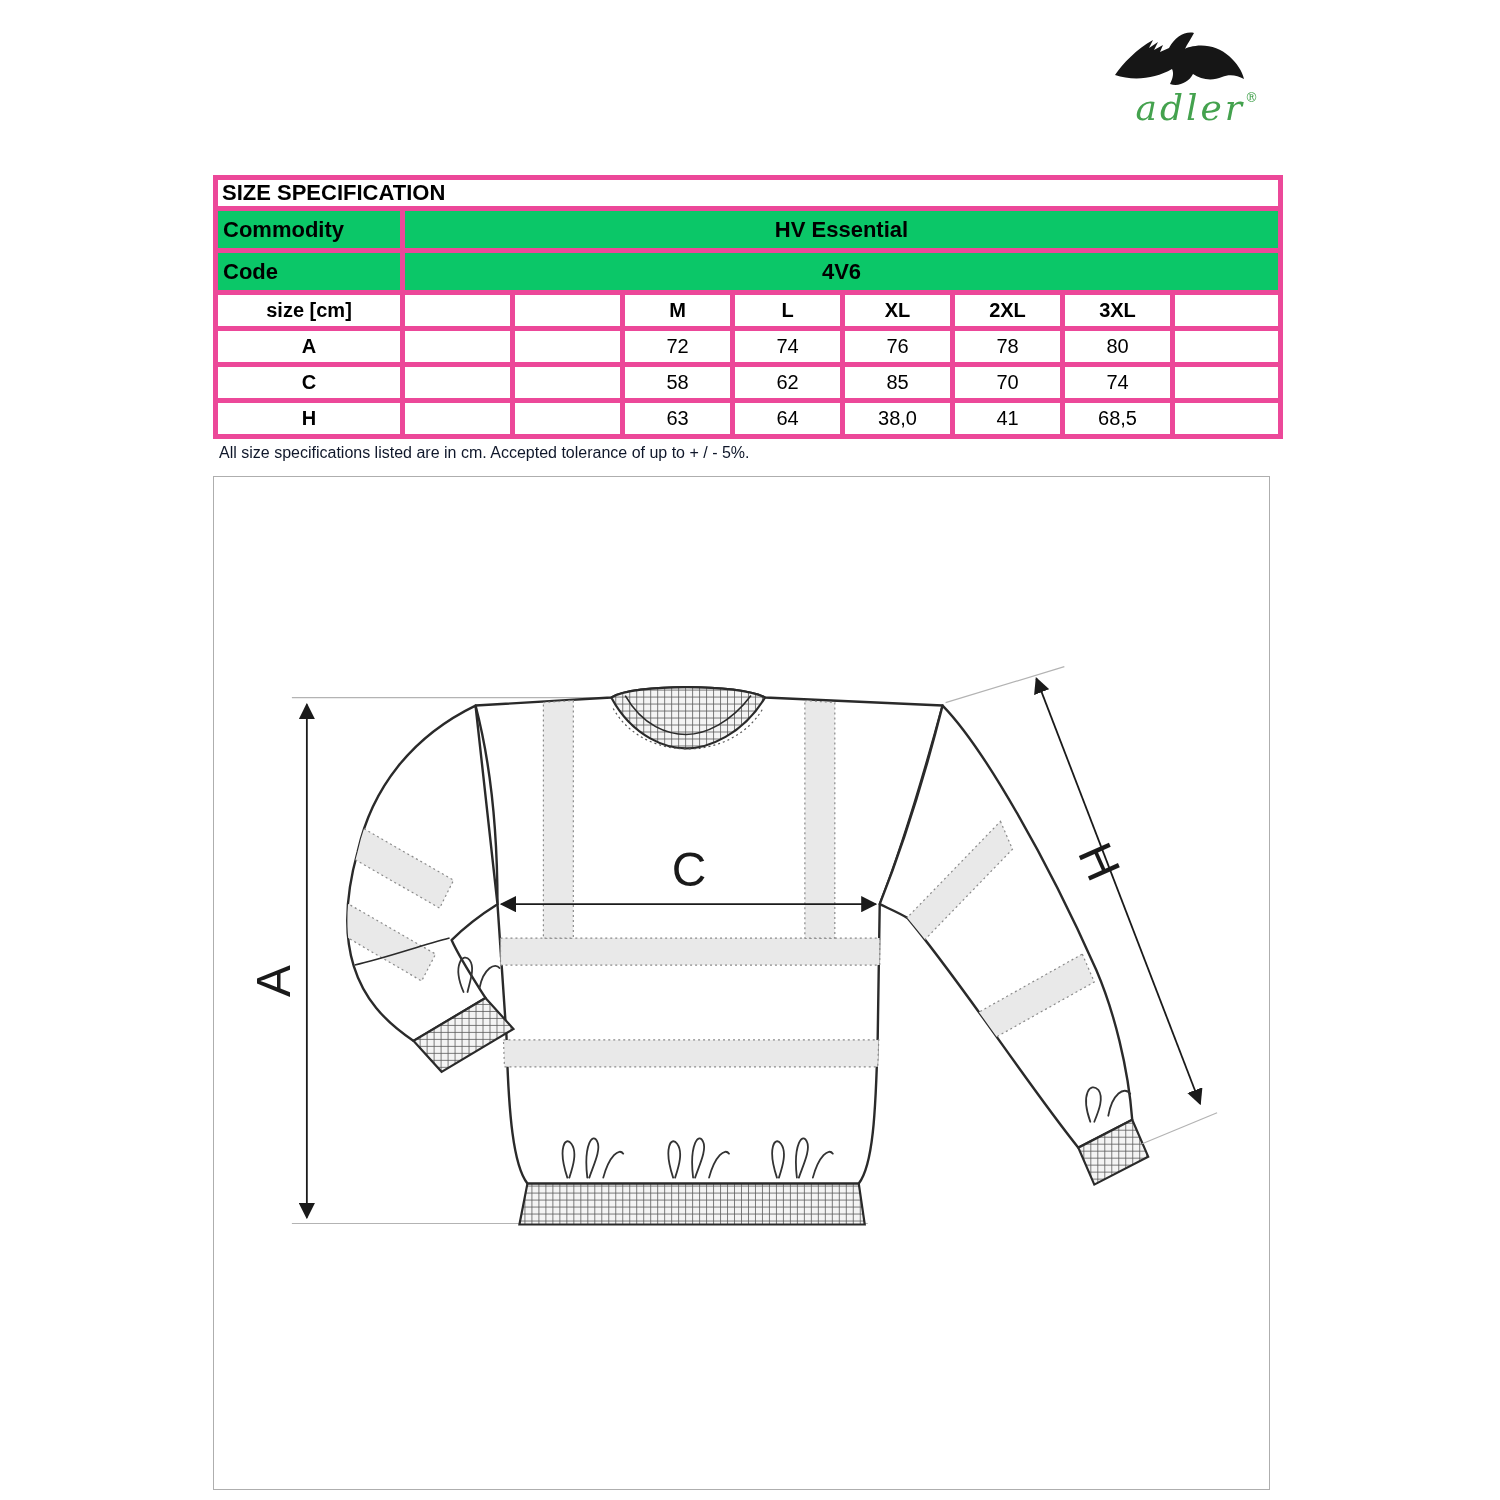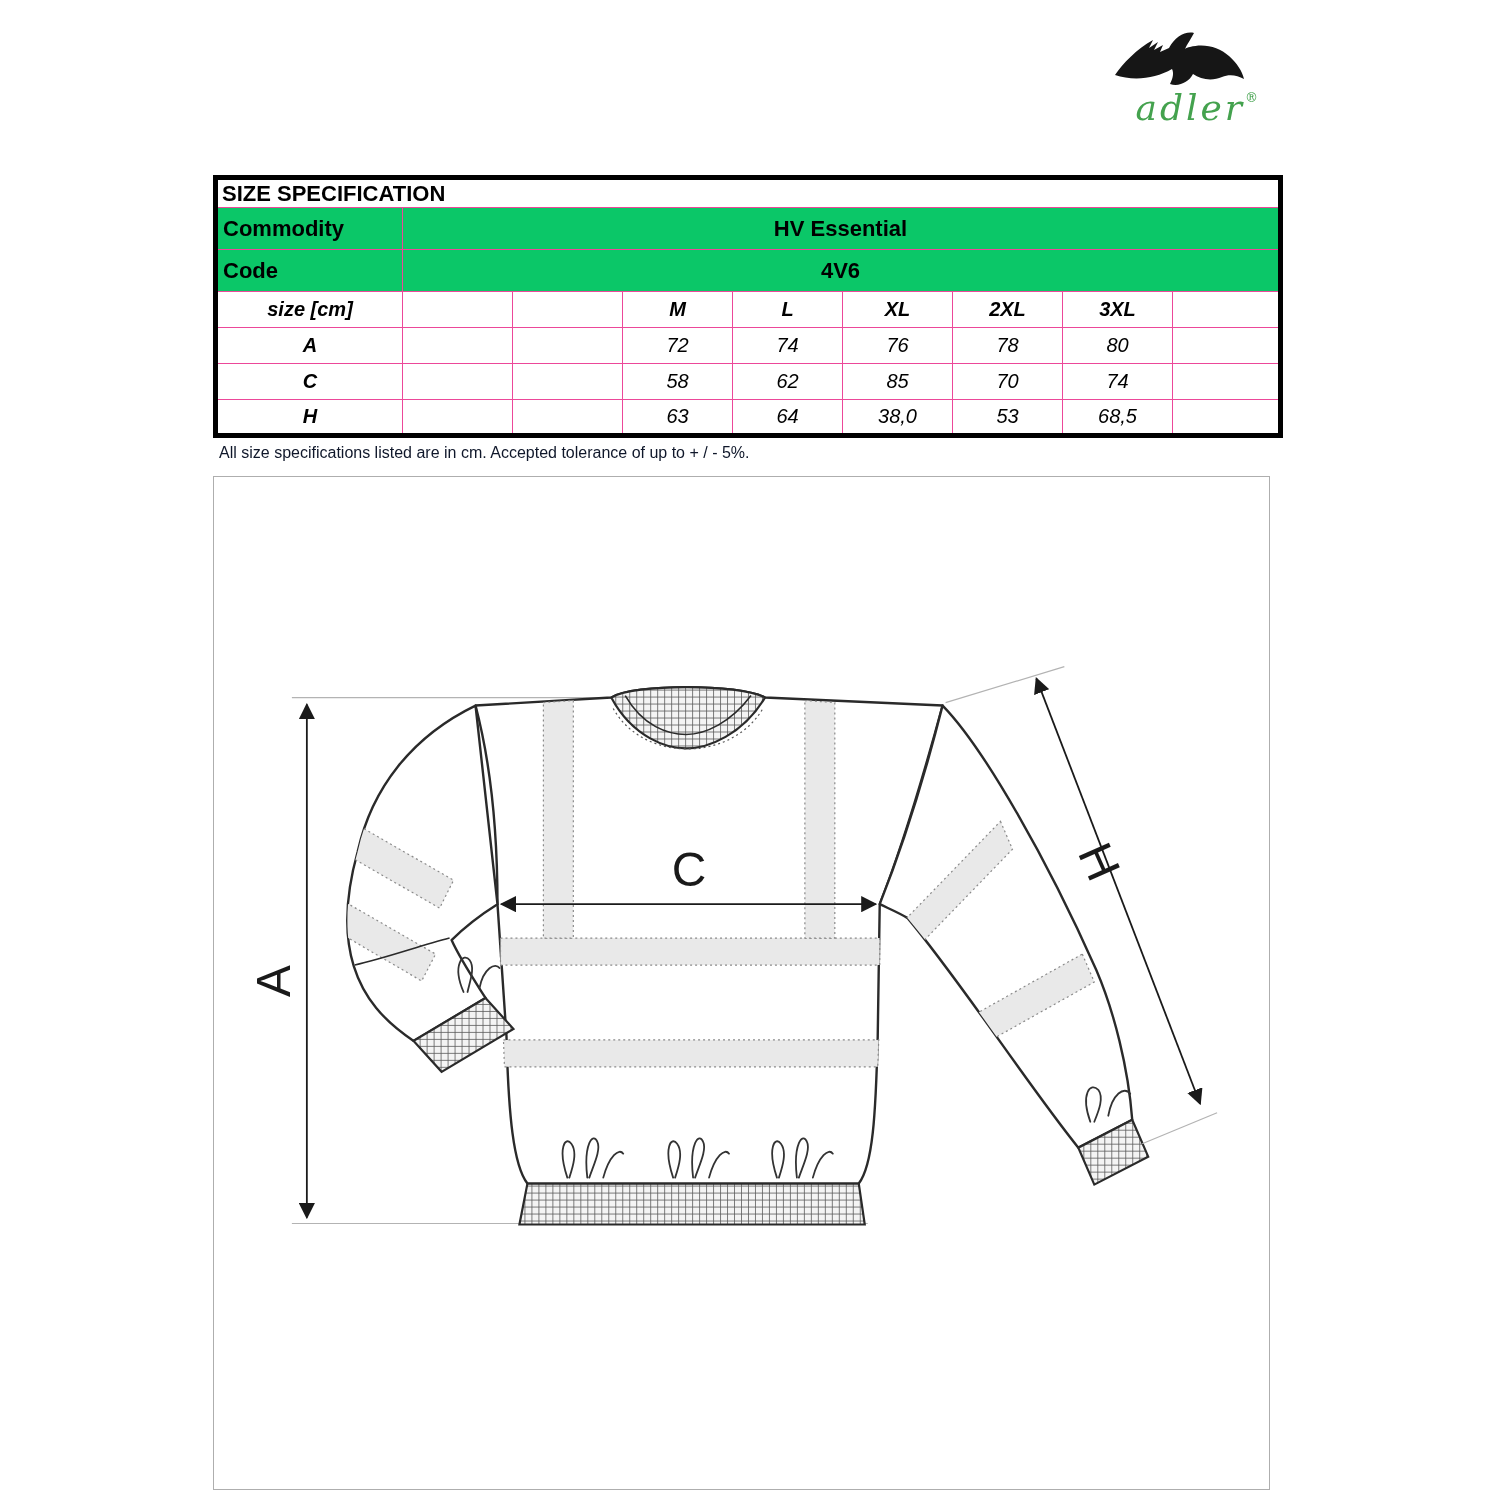--- a/index.html
+++ b/index.html
@@ -20,26 +20,26 @@
   .brand{
     font-family:"DejaVu Serif",serif;font-style:italic;font-size:36px;letter-spacing:3px;
     color:var(--brand-green);line-height:1;margin-top:-4px;
   }
   .brand sup{font-size:13px;font-style:normal;vertical-align:18px;letter-spacing:0;}
   
   table.spec{
     position:absolute;left:213px;top:175px;width:1070px;
     border-collapse:collapse;border:5px solid #000;table-layout:fixed;
   }
-  table.spec td{border:1px solid #ec4899;overflow:hidden;white-space:nowrap;}
+  table.spec td{border:5px solid #ec4899;overflow:hidden;white-space:nowrap;}
   td.title-cell{height:30px;font-size:22px;font-weight:bold;text-align:left;padding-left:4px;background:#fff;}
   tr.green-row td{background:var(--table-green);height:42px;font-size:22px;font-weight:bold;}
   td.row-label{text-align:left;padding-left:5px;}
   td.row-value{text-align:center;}
-  tr.size-row td{height:36px;font-size:20px;text-align:center;background:#fff;font-style:italic;}
+  tr.size-row td{height:36px;font-size:20px;text-align:center;background:#fff;}
   tr.size-row td.hdr{font-weight:bold;}
   
   .footnote{position:absolute;left:219px;top:444px;font-size:16px;color:#0f172a;}
   
   .drawing-box{
     position:absolute;left:213px;top:476px;width:1057px;height:1014px;
     border:1px solid #aeaeae;background:#fff;
   }
   .drawing-box svg{display:block;width:100%;height:100%;}
   .garment{fill:#fff;stroke:var(--outline);stroke-width:2.4;stroke-linejoin:round;}
@@ -124,21 +124,21 @@
       <td>74</td>
       <td></td>
     </tr>
     <tr class="size-row">
       <td class="hdr">H</td>
       <td></td>
       <td></td>
       <td>63</td>
       <td>64</td>
       <td>38,0</td>
-      <td>53</td>
+      <td>41</td>
       <td>68,5</td>
       <td></td>
     </tr>
   </tbody>
     </table>
 
   <div class="footnote">All size specifications listed are in cm. Accepted tolerance of up to + / - 5%.</div>
 
   <div class="drawing-box">
     <svg viewBox="0 0 1057 1014">

